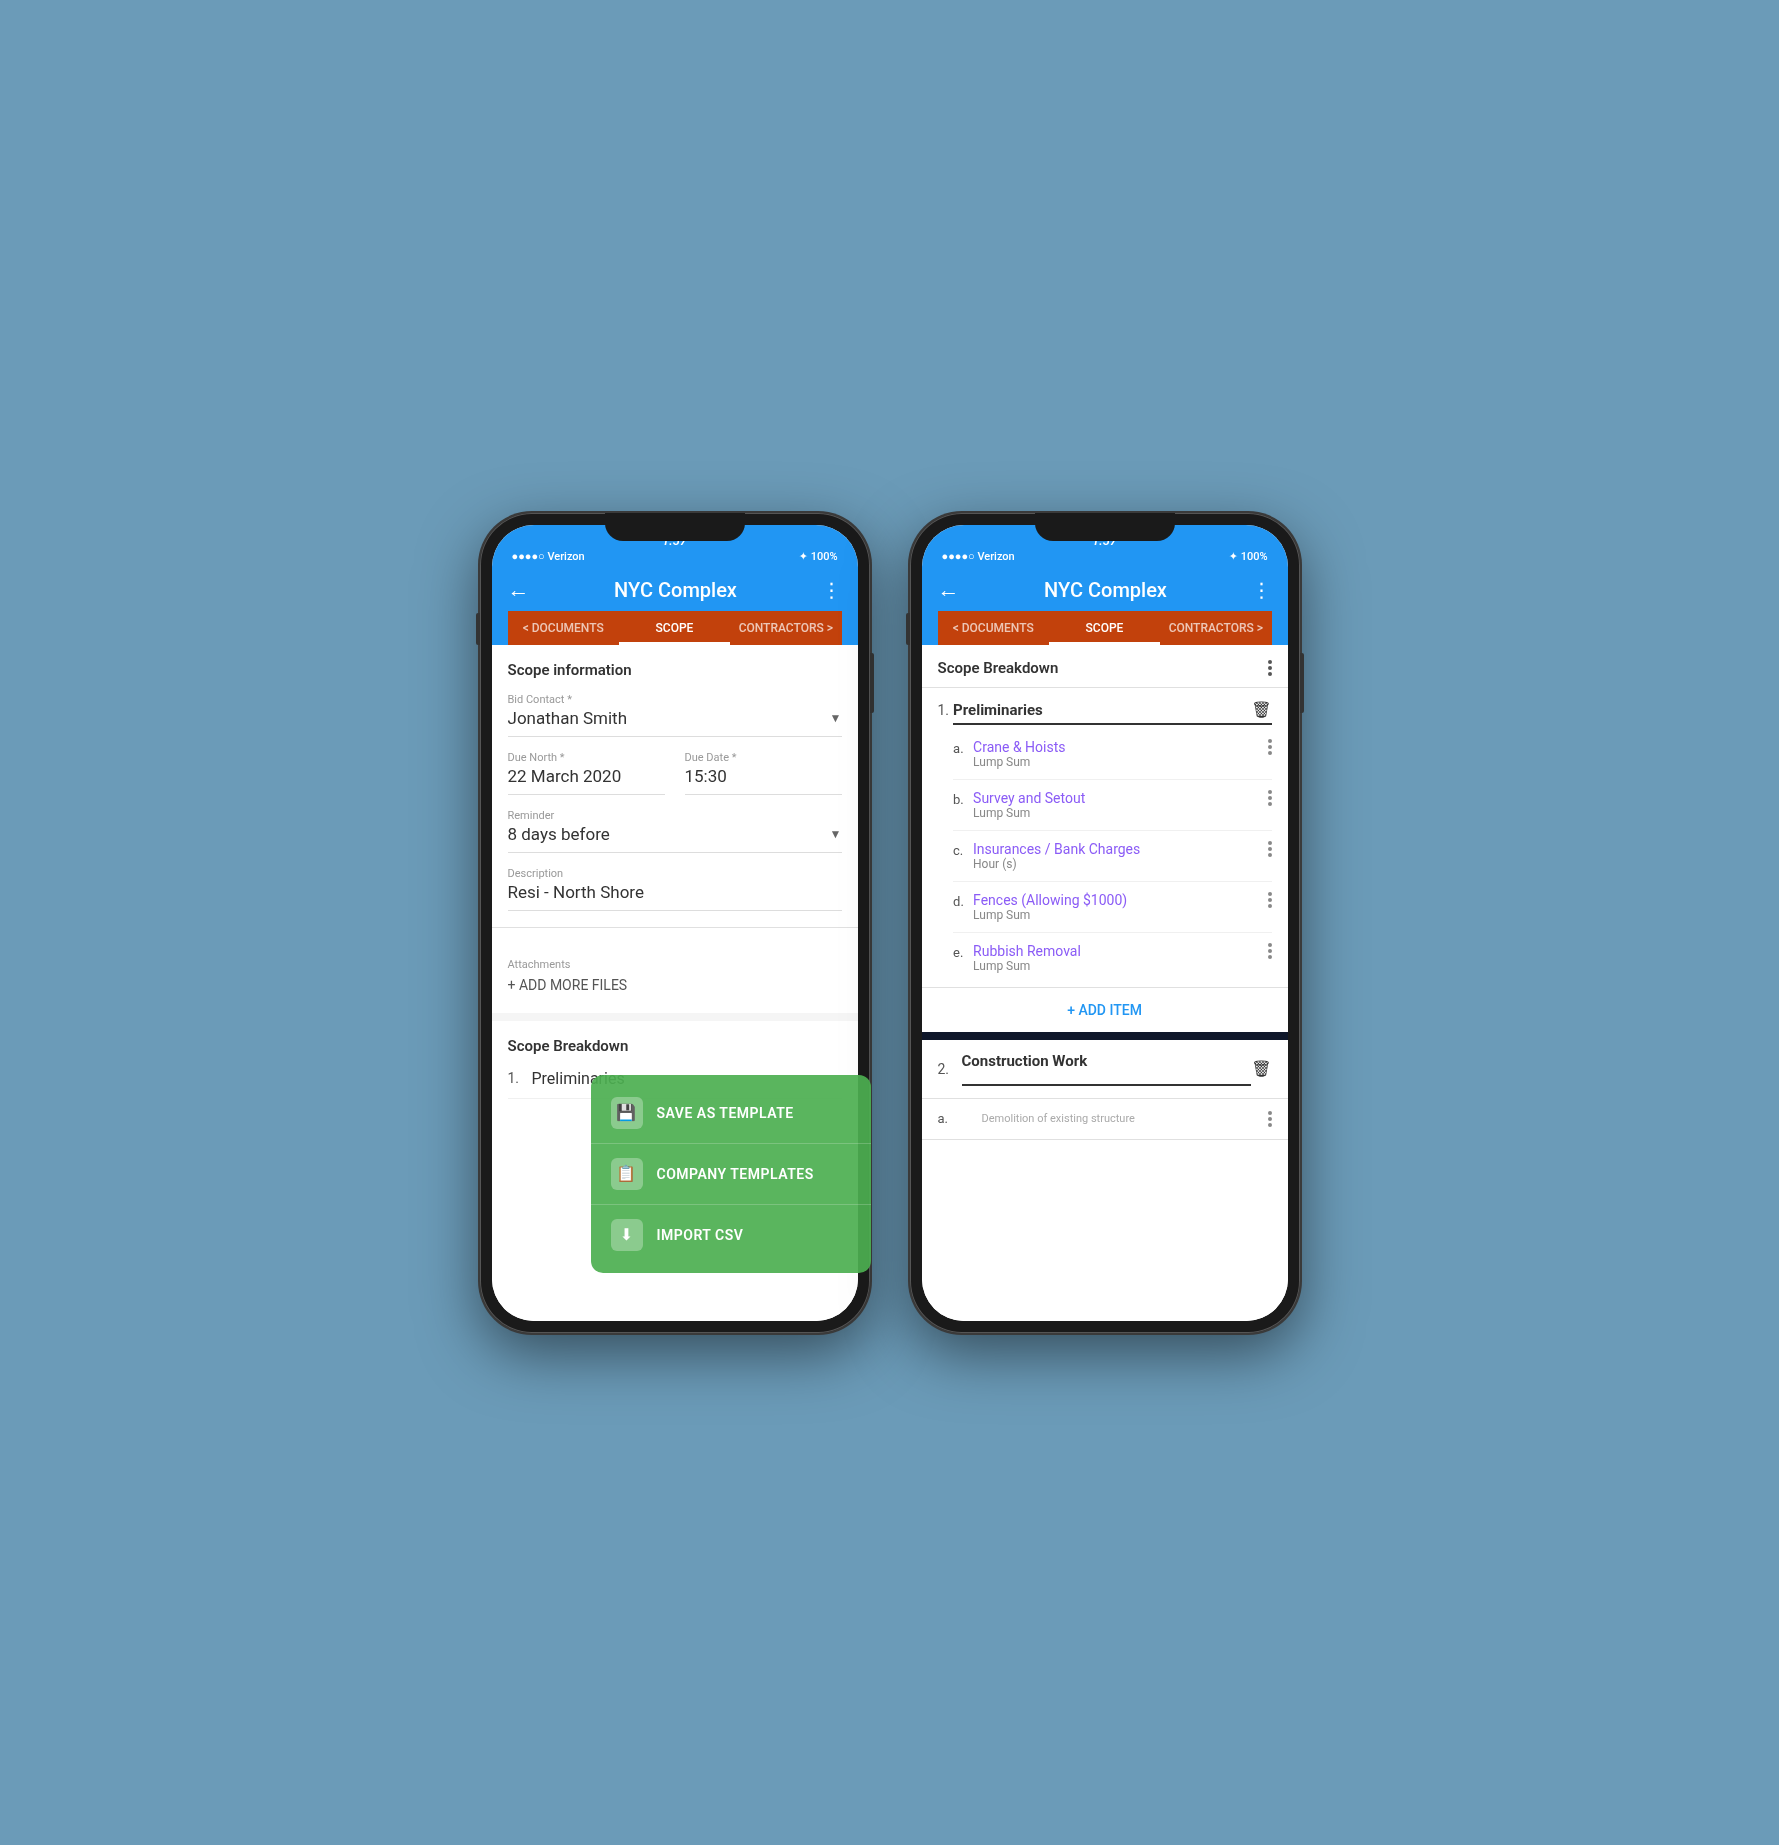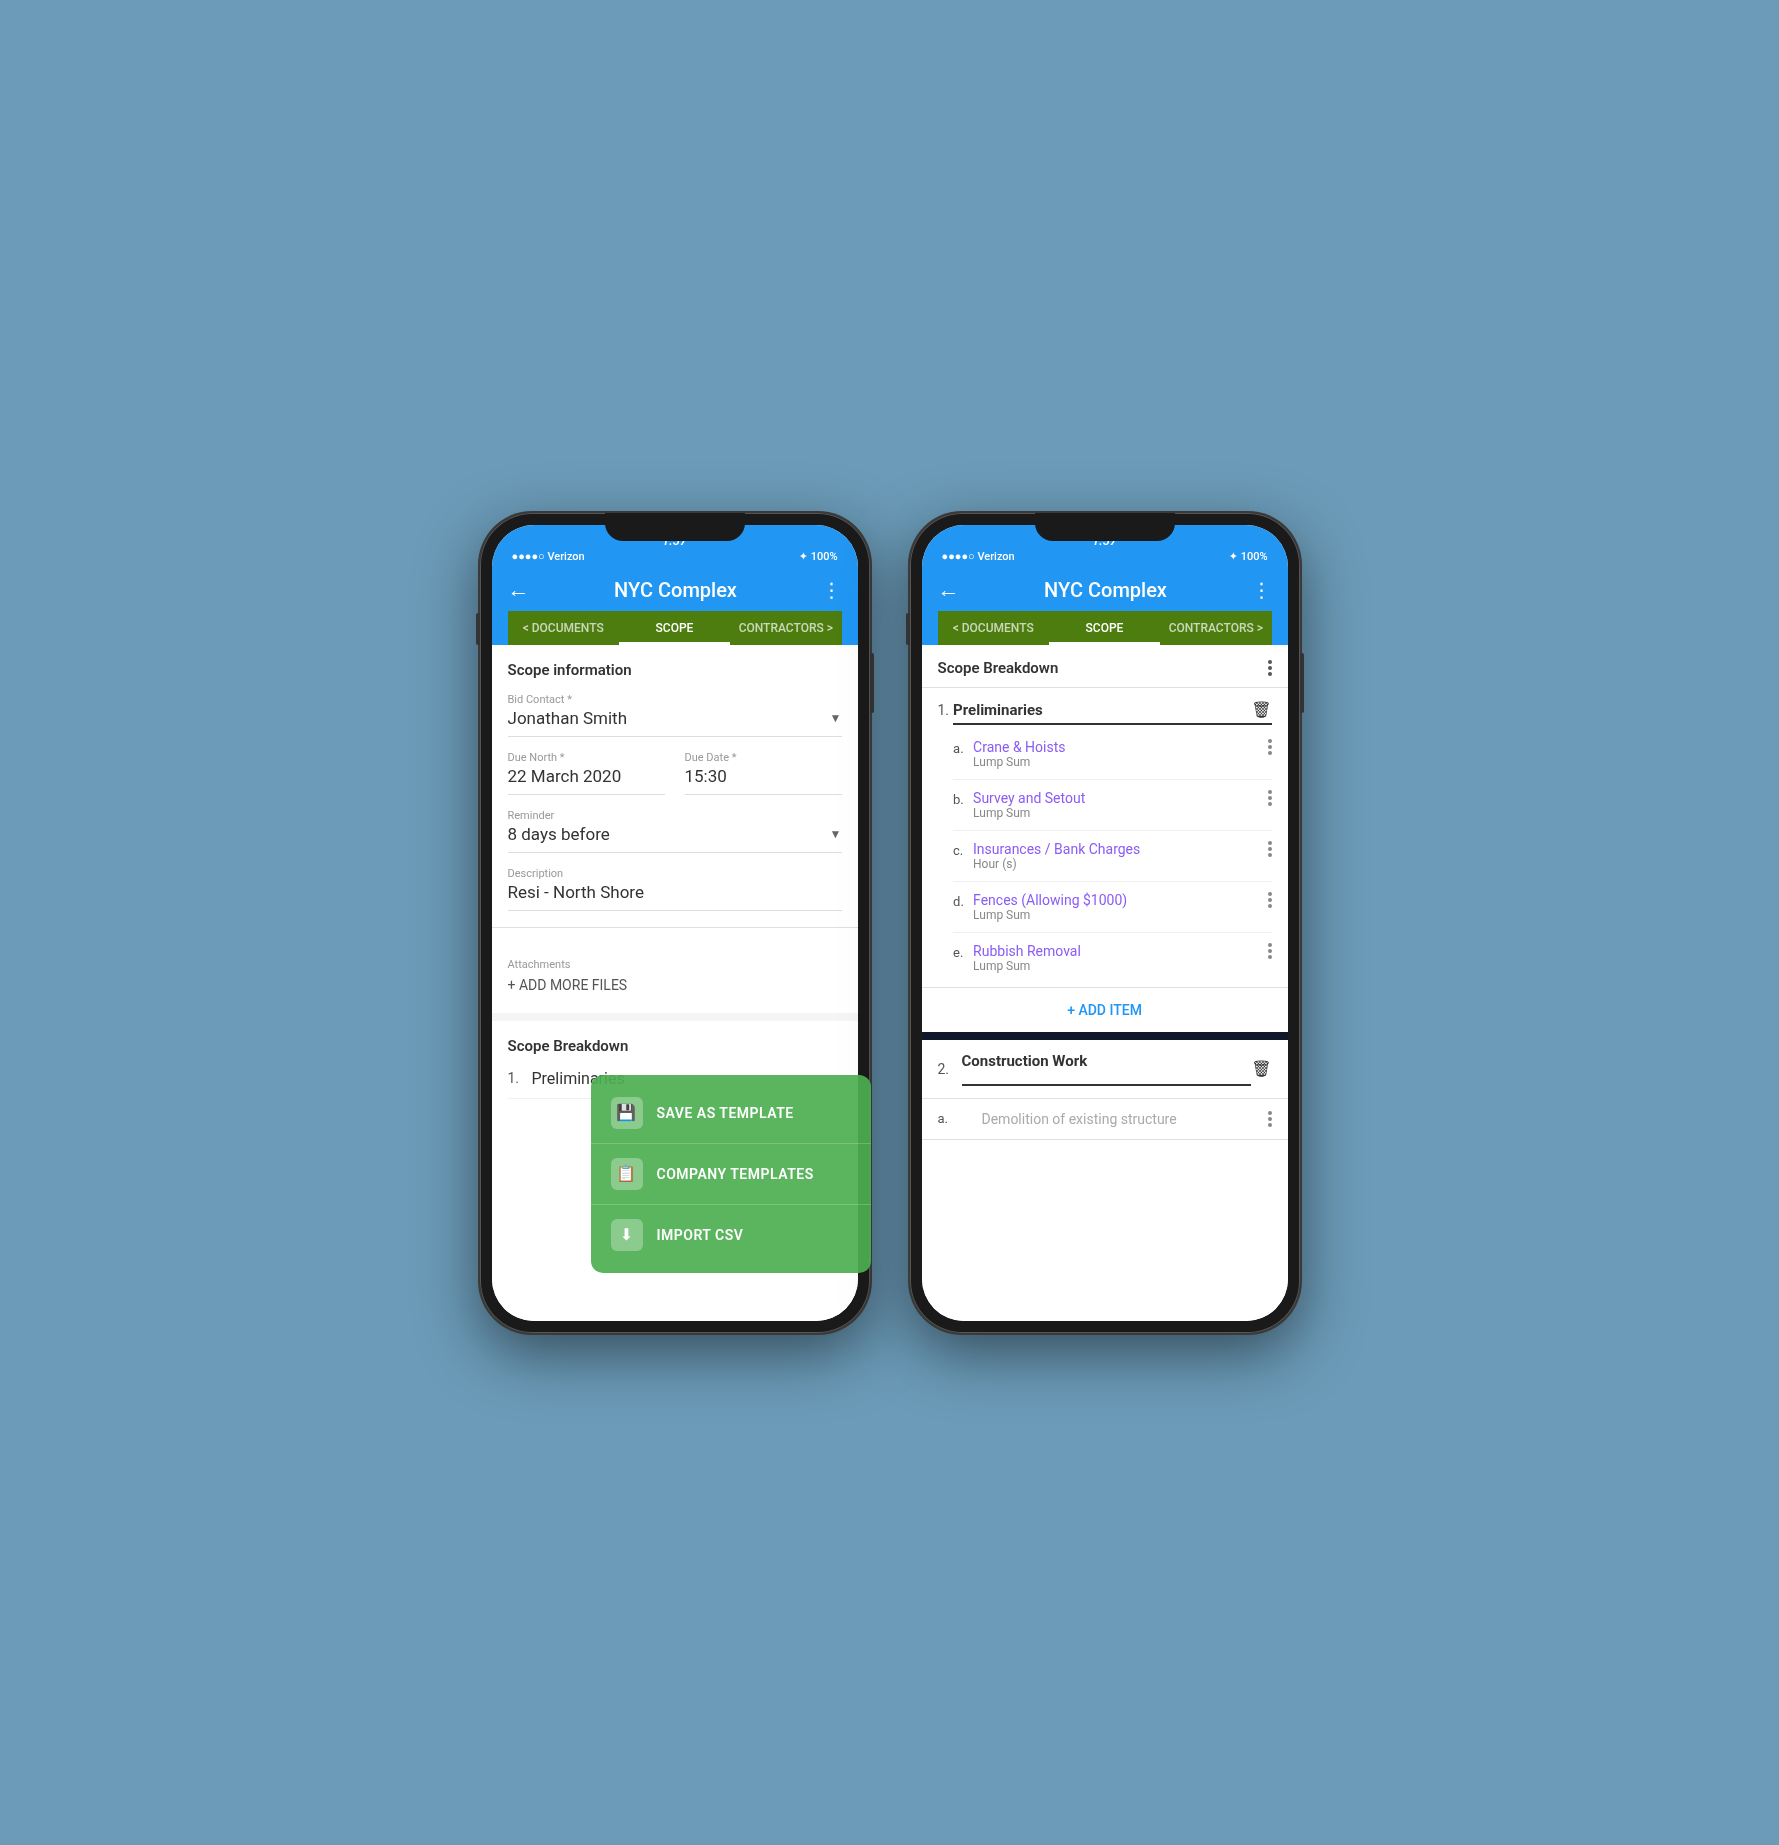--- a/index.html
+++ b/index.html
@@ -125,21 +125,21 @@
     .header-more {
       color: white;
       font-size: 20px;
       cursor: pointer;
     }
 
     
     .tabs {
       display: flex;
       align-items: center;
-      background: #4d7c0f;
+      background: #c2410c;
     }
 
     .tab {
       flex: 1;
       text-align: center;
       padding: 10px 4px;
       font-size: 12px;
       font-weight: 500;
       color: rgba(255,255,255,0.7);
       cursor: pointer;
@@ -357,21 +357,21 @@
       border-bottom: 1px solid #e0e0e0;
     }
 
     .demolition-letter {
       font-size: 13px;
       color: #555;
       width: 20px;
     }
 
     .demolition-name {
-      font-size: 14px;
+      font-size: 11px;
       color: #aaa;
       flex: 1;
       padding-left: 24px;
     }
 
     
     .overlay-menu {
       position: absolute;
       bottom: 60px;
       left: 50%;

